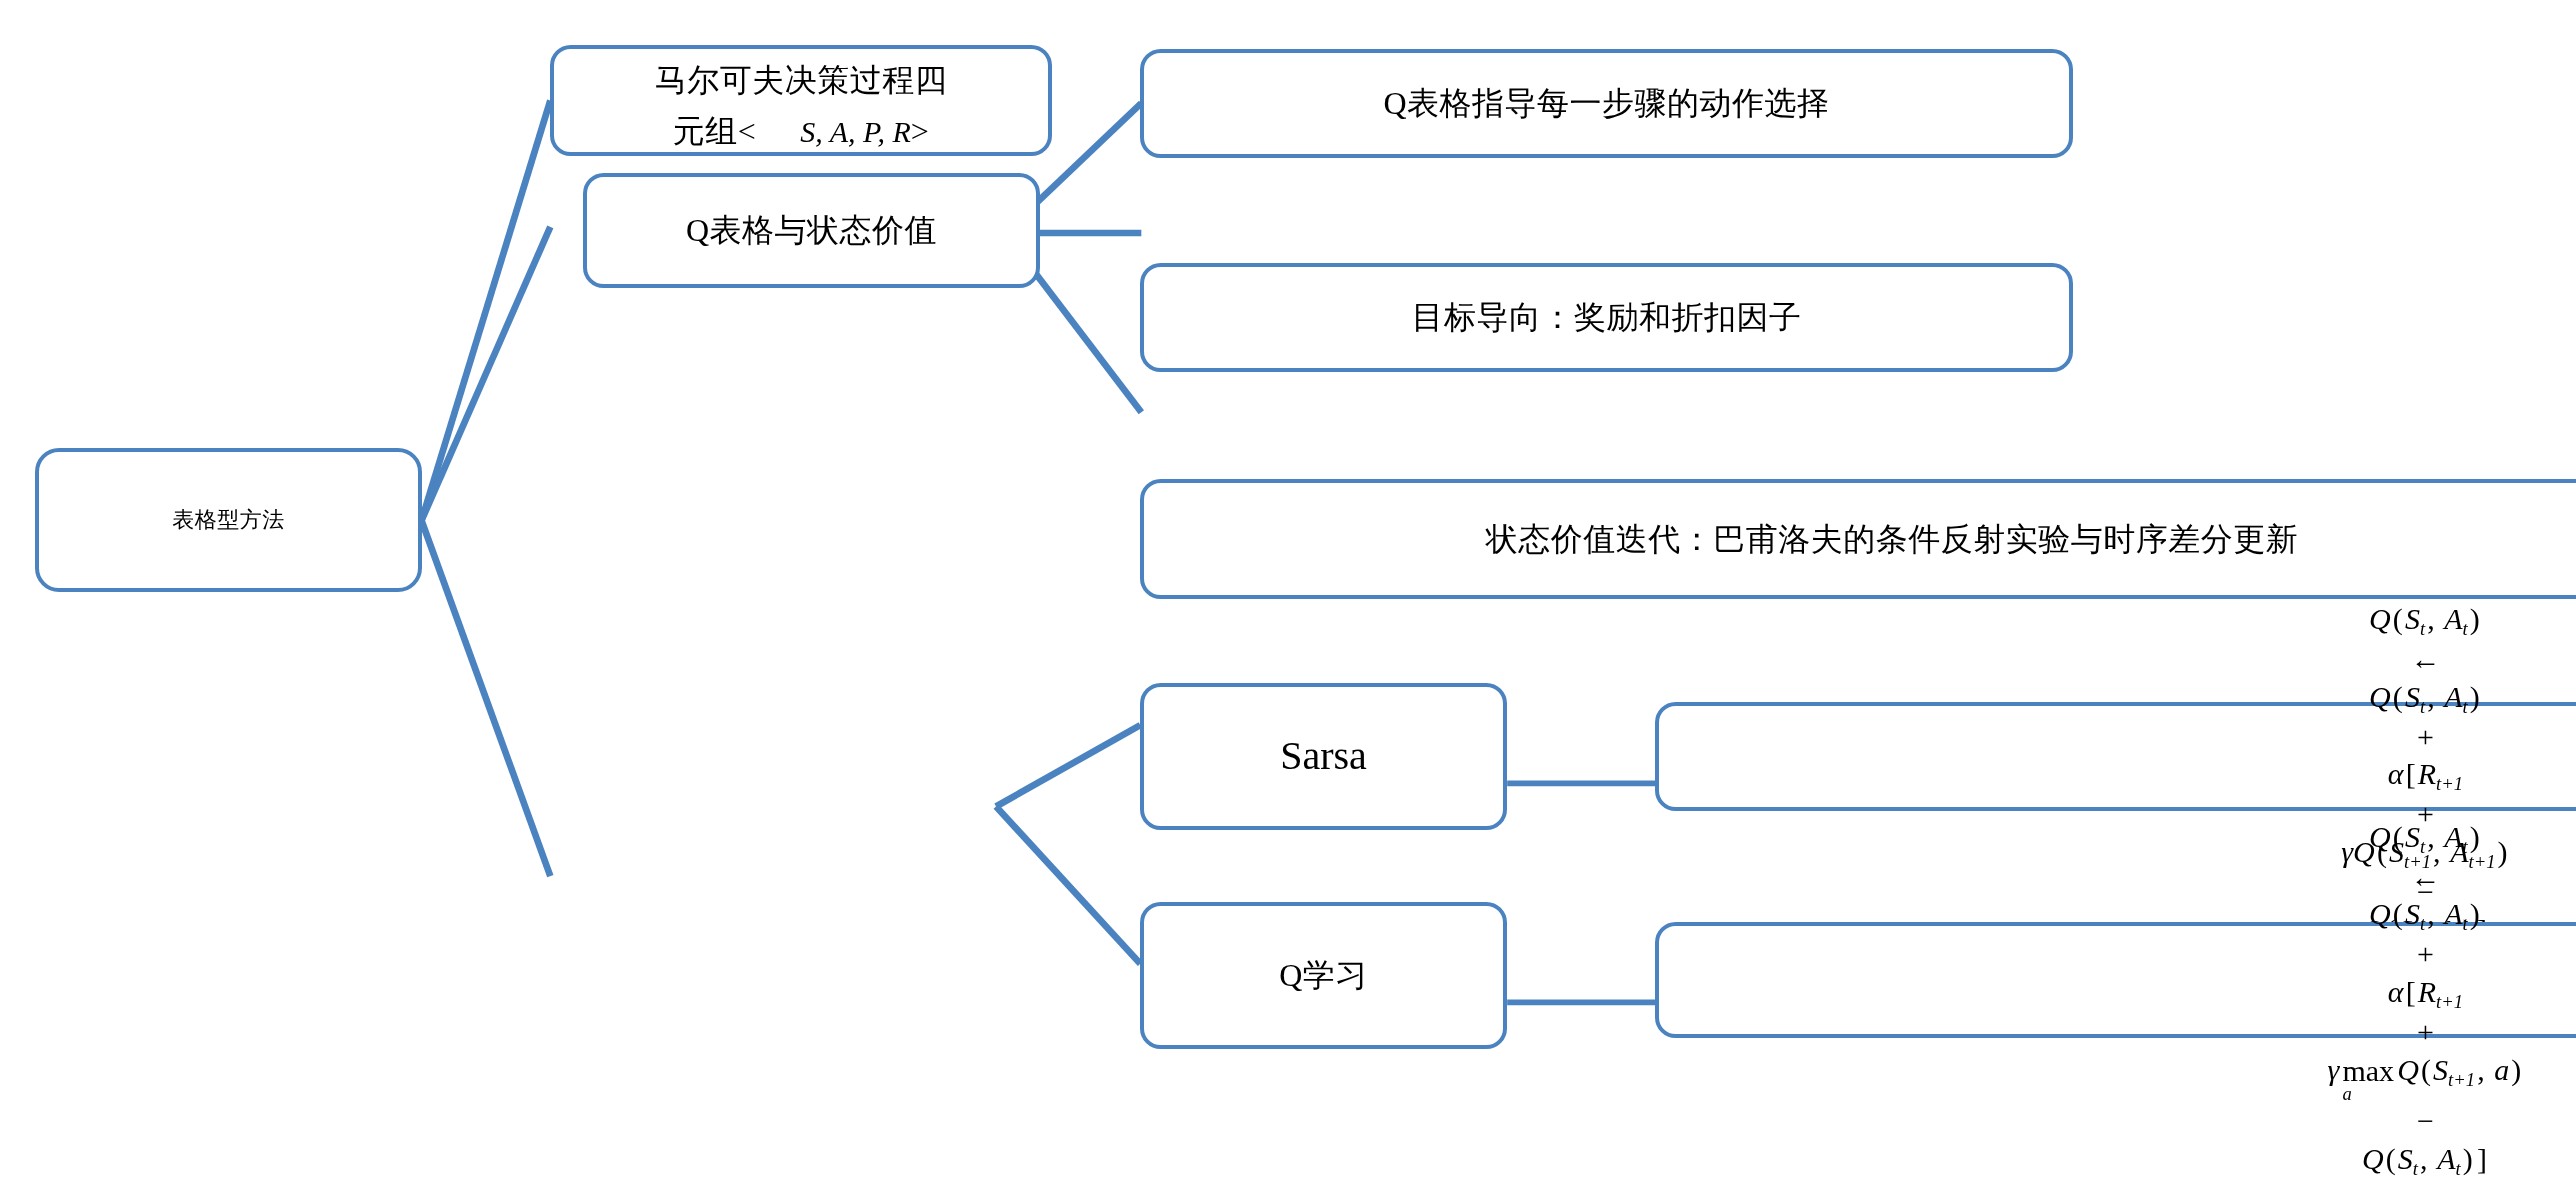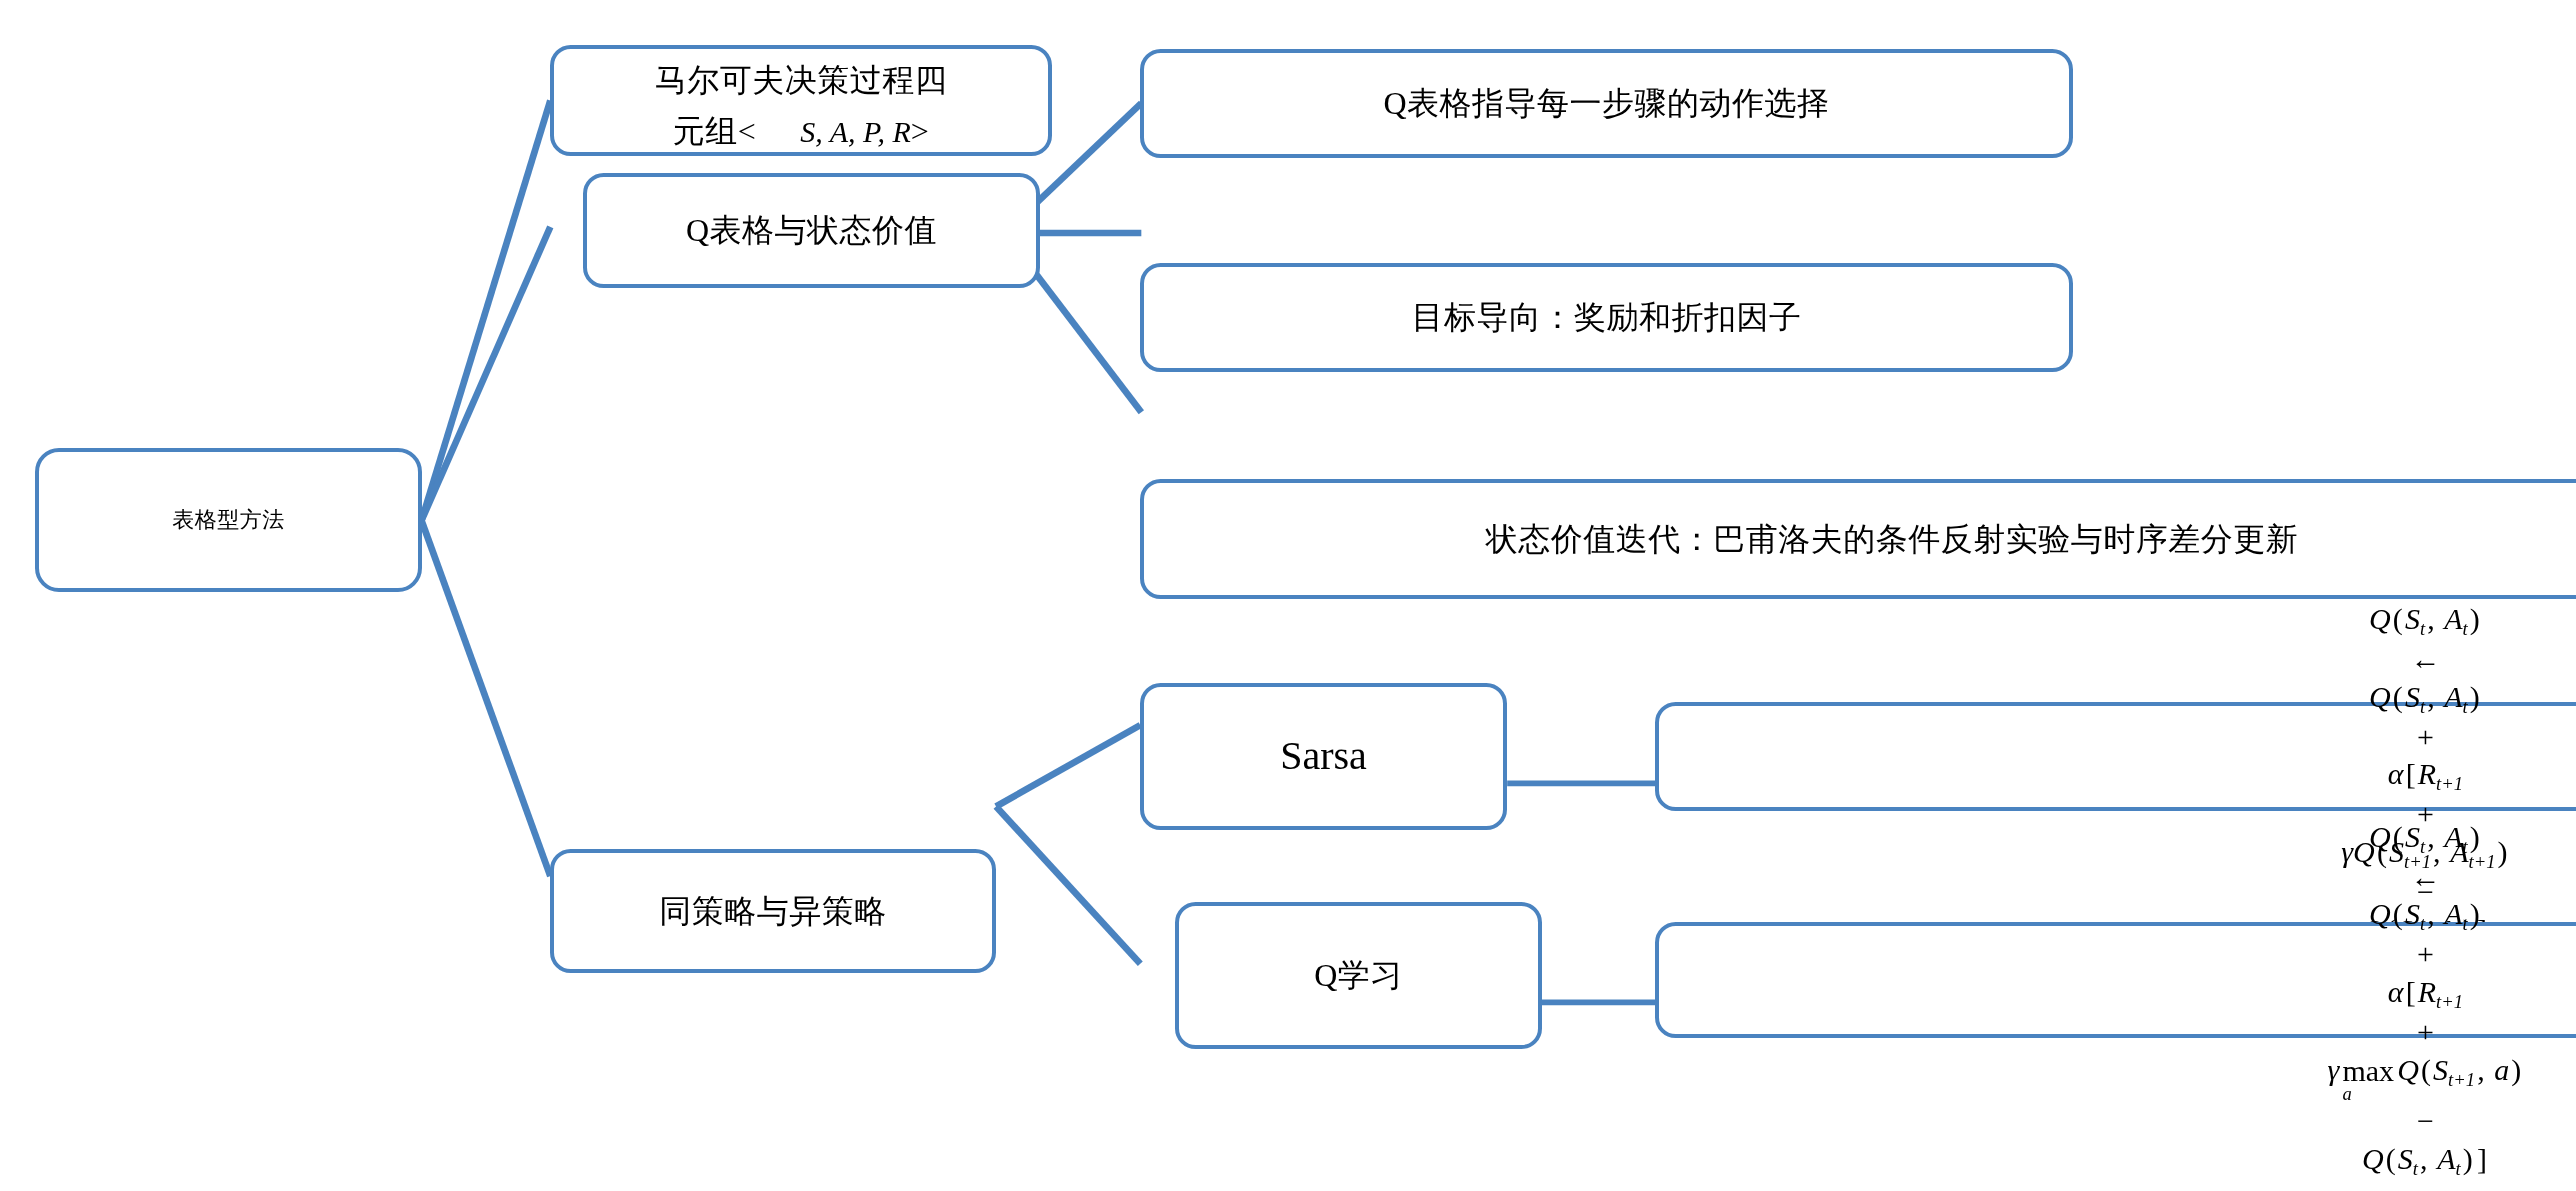--- a/index.html
+++ b/index.html
@@ -123,43 +123,40 @@
   </div>
 
   <div class="node" style="left:1140px; top:263px; width:933px; height:109px; border-radius:20.6px;">
     <span class="label cjk">目标导向：奖励和折扣因子</span>
   </div>
 
   <div class="node" style="left:1140px; top:479px; width:1504px; height:120px; border-radius:20.6px;">
     <span class="label cjk">状态价值迭代：巴甫洛夫的条件反射实验与时序差分更新</span>
   </div>
 
-  <div class="node" style="left:550px; top:849px; width:446px; height:124px; border-radius:20.6px;">
-    <span class="label cjk">同策略与异策略</span>
-  </div>
 
   <div class="node" style="left:1140px; top:683px; width:367px; height:147px; border-radius:20.6px;">
     <span class="label latin">Sarsa</span>
   </div>
 
   <div class="node" style="left:1655px; top:702px; width:1497px; height:109px; border-radius:20.6px;">
     <span class="label mathtext">
       <span class="mi">Q</span><span class="mo">(</span><span class="mi">S</span><sub class="sb">t</sub><span class="mo">,</span> <span class="mi">A</span><sub class="sb">t</sub><span class="mo">)</span>
       <span class="mo">←</span>
       <span class="mi">Q</span><span class="mo">(</span><span class="mi">S</span><sub class="sb">t</sub><span class="mo">,</span> <span class="mi">A</span><sub class="sb">t</sub><span class="mo">)</span>
       <span class="mo">+</span>
       <span class="mi">α</span><span class="mo">[</span><span class="mi">R</span><sub class="sb">t+1</sub>
       <span class="mo">+</span>
       <span class="mi">γ</span><span class="mi">Q</span><span class="mo">(</span><span class="mi">S</span><sub class="sb">t+1</sub><span class="mo">,</span> <span class="mi">A</span><sub class="sb">t+1</sub><span class="mo">)</span>
       <span class="mo">−</span>
       <span class="mi">Q</span><span class="mo">(</span><span class="mi">S</span><sub class="sb">t</sub><span class="mo">,</span> <span class="mi">A</span><sub class="sb">t</sub><span class="mo">)</span><span class="mo">]</span>
     </span>
   </div>
 
-  <div class="node" style="left:1140px; top:902px; width:367px; height:147px; border-radius:20.6px;margin-left:35px;">
+  <div class="node" style="left:1140px; top:902px; width:367px; height:147px; border-radius:20.6px;">
     <span class="label cjk">Q学习</span>
   </div>
 
   <div class="node" style="left:1655px; top:922px; width:1497px; height:116px; border-radius:20.6px;">
     <span class="label mathtext">
       <span class="mi">Q</span><span class="mo">(</span><span class="mi">S</span><sub class="sb">t</sub><span class="mo">,</span> <span class="mi">A</span><sub class="sb">t</sub><span class="mo">)</span>
       <span class="mo">←</span>
       <span class="mi">Q</span><span class="mo">(</span><span class="mi">S</span><sub class="sb">t</sub><span class="mo">,</span> <span class="mi">A</span><sub class="sb">t</sub><span class="mo">)</span>
       <span class="mo">+</span>
       <span class="mi">α</span><span class="mo">[</span><span class="mi">R</span><sub class="sb">t+1</sub>

